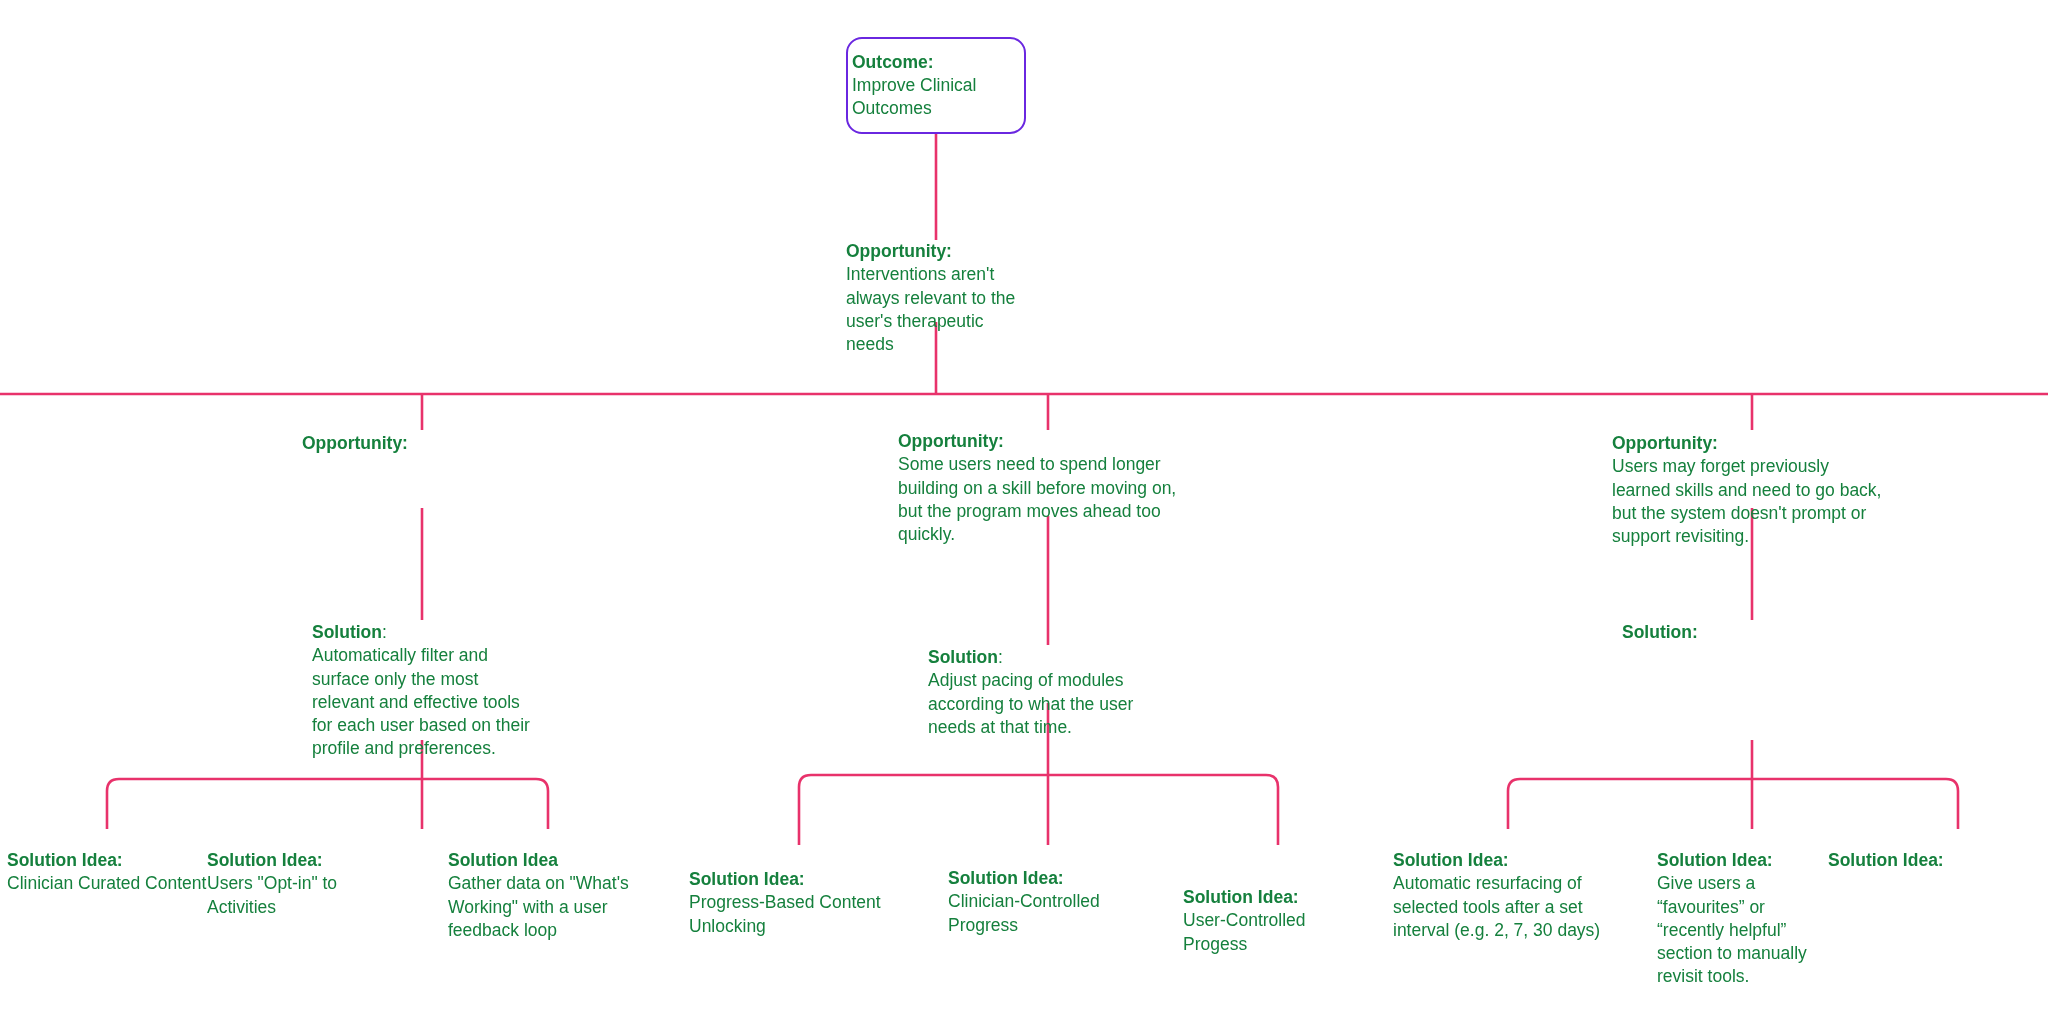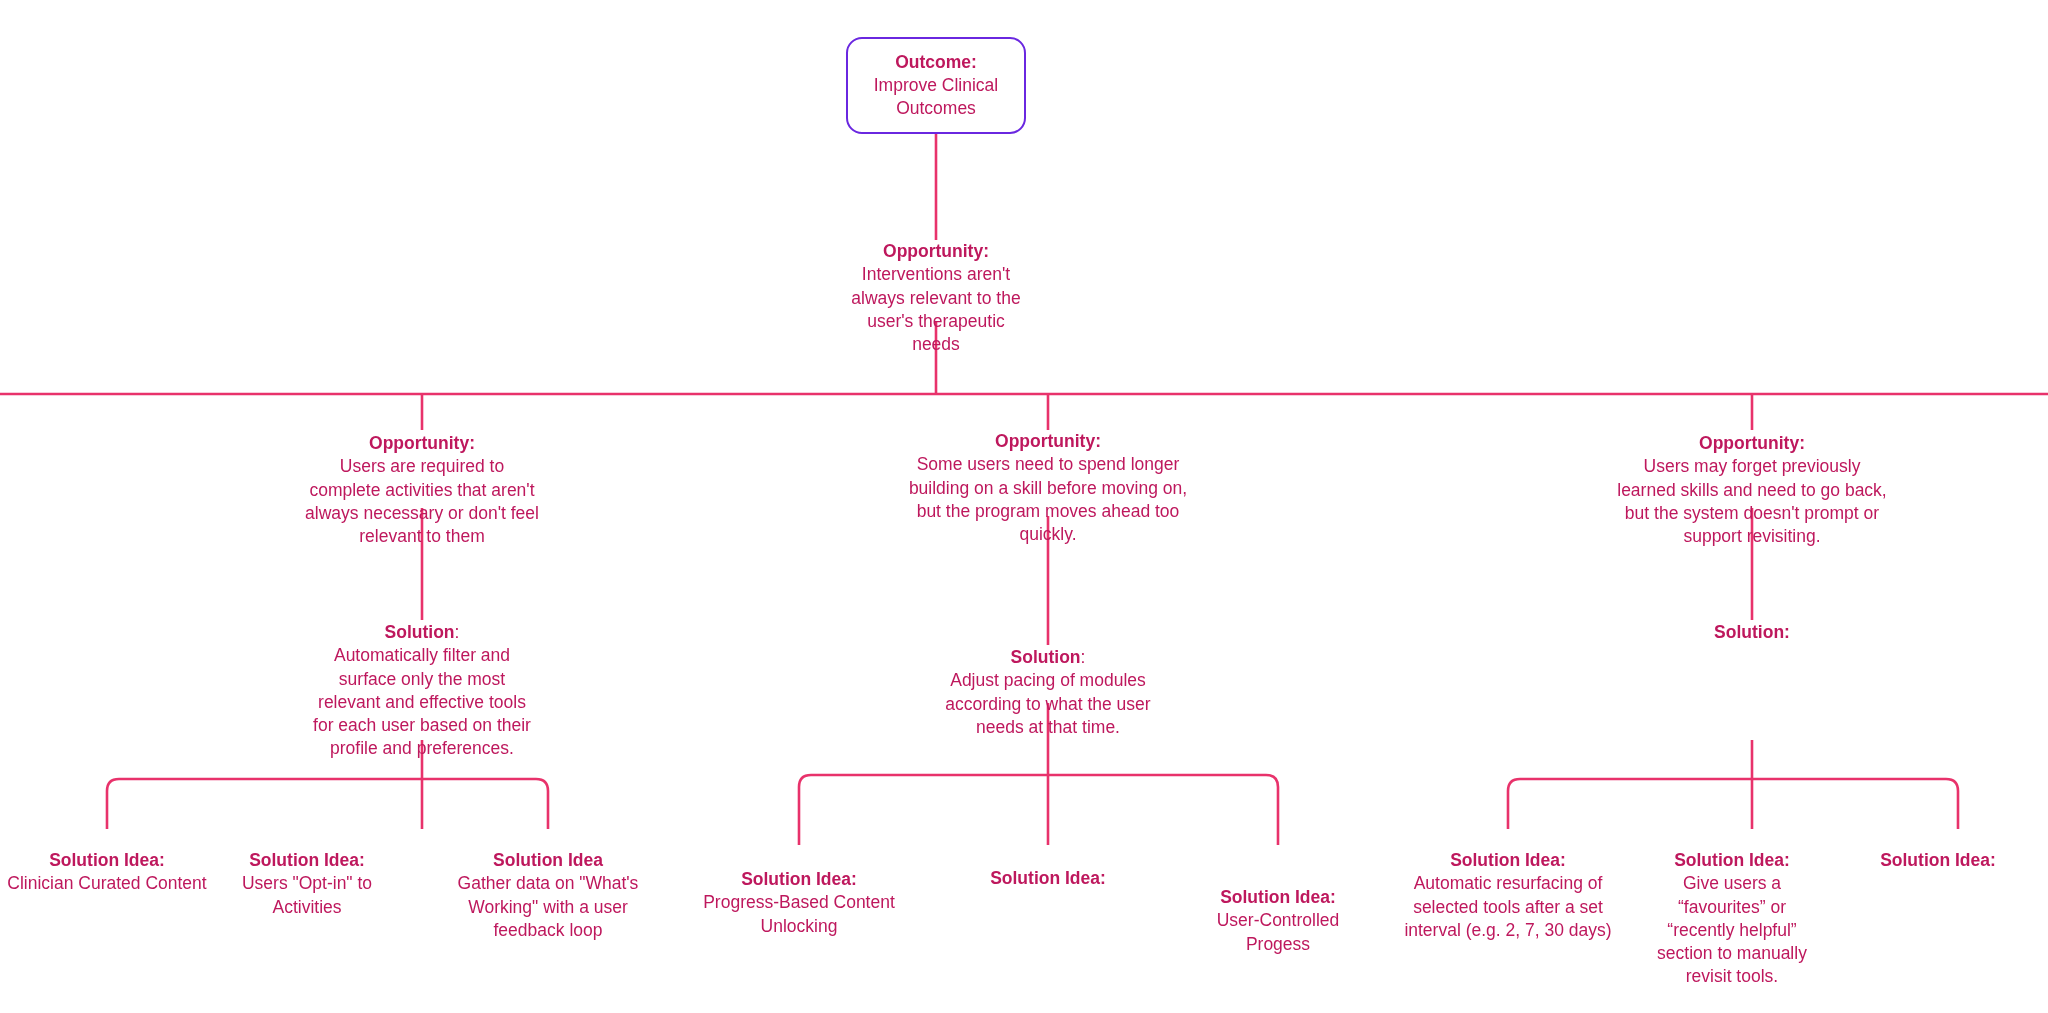--- a/index.html
+++ b/index.html
@@ -22,24 +22,23 @@
   #wires {
     position: absolute;
     left: 0;
     top: 0;
     width: 2048px;
     height: 1013px;
     pointer-events: none;
   }
   .node {
     position: absolute;
-    text-align: center;
     line-height: 1.33;
     font-size: 17.5px;
-    color: #be185d;
+    color: #15803d;
     z-index: 2;
   }
   .node .ttl {
     font-weight: bold;
     display: block;
   }
   .node .bdy {
     display: block;
     font-weight: normal;
   }
@@ -105,21 +104,20 @@
     </div>
   </div>
 
   <div class="node" style="left:846px; top:240px; width:180px;">
     <span class="ttl">Opportunity:</span>
     <span class="bdy">Interventions aren't always relevant to the user's therapeutic needs</span>
   </div>
 
   <div class="node" style="left:302px; top:432px; width:240px;">
     <span class="ttl">Opportunity:</span>
-    <span class="bdy">Users are required to complete activities that aren't always necessary or don't feel relevant to them</span>
   </div>
 
   <div class="node" style="left:898px; top:430px; width:300px;">
     <span class="ttl">Opportunity:</span>
     <span class="bdy">Some users need to spend longer building on a skill before moving on, but the program moves ahead too quickly.</span>
   </div>
 
   <div class="node" style="left:1612px; top:432px; width:280px;">
     <span class="ttl">Opportunity:</span>
     <span class="bdy">Users may forget previously learned skills and need to go back, but the system doesn't prompt or support revisiting.</span>
@@ -154,20 +152,21 @@
     <span class="bdy">Gather data on "What's Working" with a user feedback loop</span>
   </div>
 
   <div class="node" style="left:689px; top:868px; width:220px;">
     <span class="ttl">Solution Idea:</span>
     <span class="bdy">Progress-Based Content Unlocking</span>
   </div>
 
   <div class="node" style="left:948px; top:867px; width:200px;">
     <span class="ttl">Solution Idea:</span>
+    <span class="bdy">Clinician-Controlled Progress</span>
   </div>
 
   <div class="node" style="left:1183px; top:886px; width:190px;">
     <span class="ttl">Solution Idea:</span>
     <span class="bdy">User-Controlled Progess</span>
   </div>
 
   <div class="node" style="left:1393px; top:849px; width:230px;">
     <span class="ttl">Solution Idea:</span>
     <span class="bdy">Automatic resurfacing of selected tools after a set interval (e.g. 2, 7, 30 days)</span>

